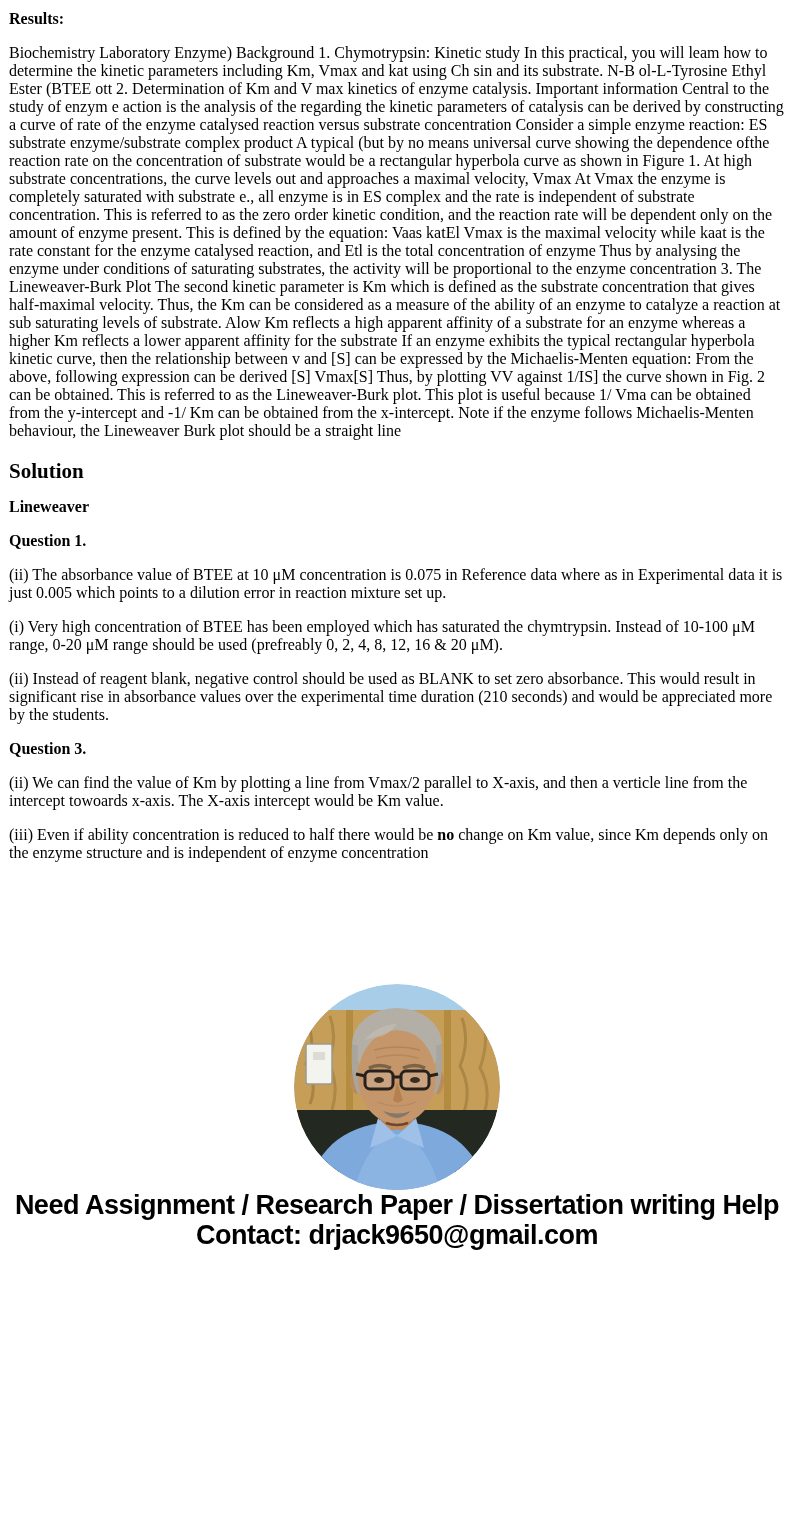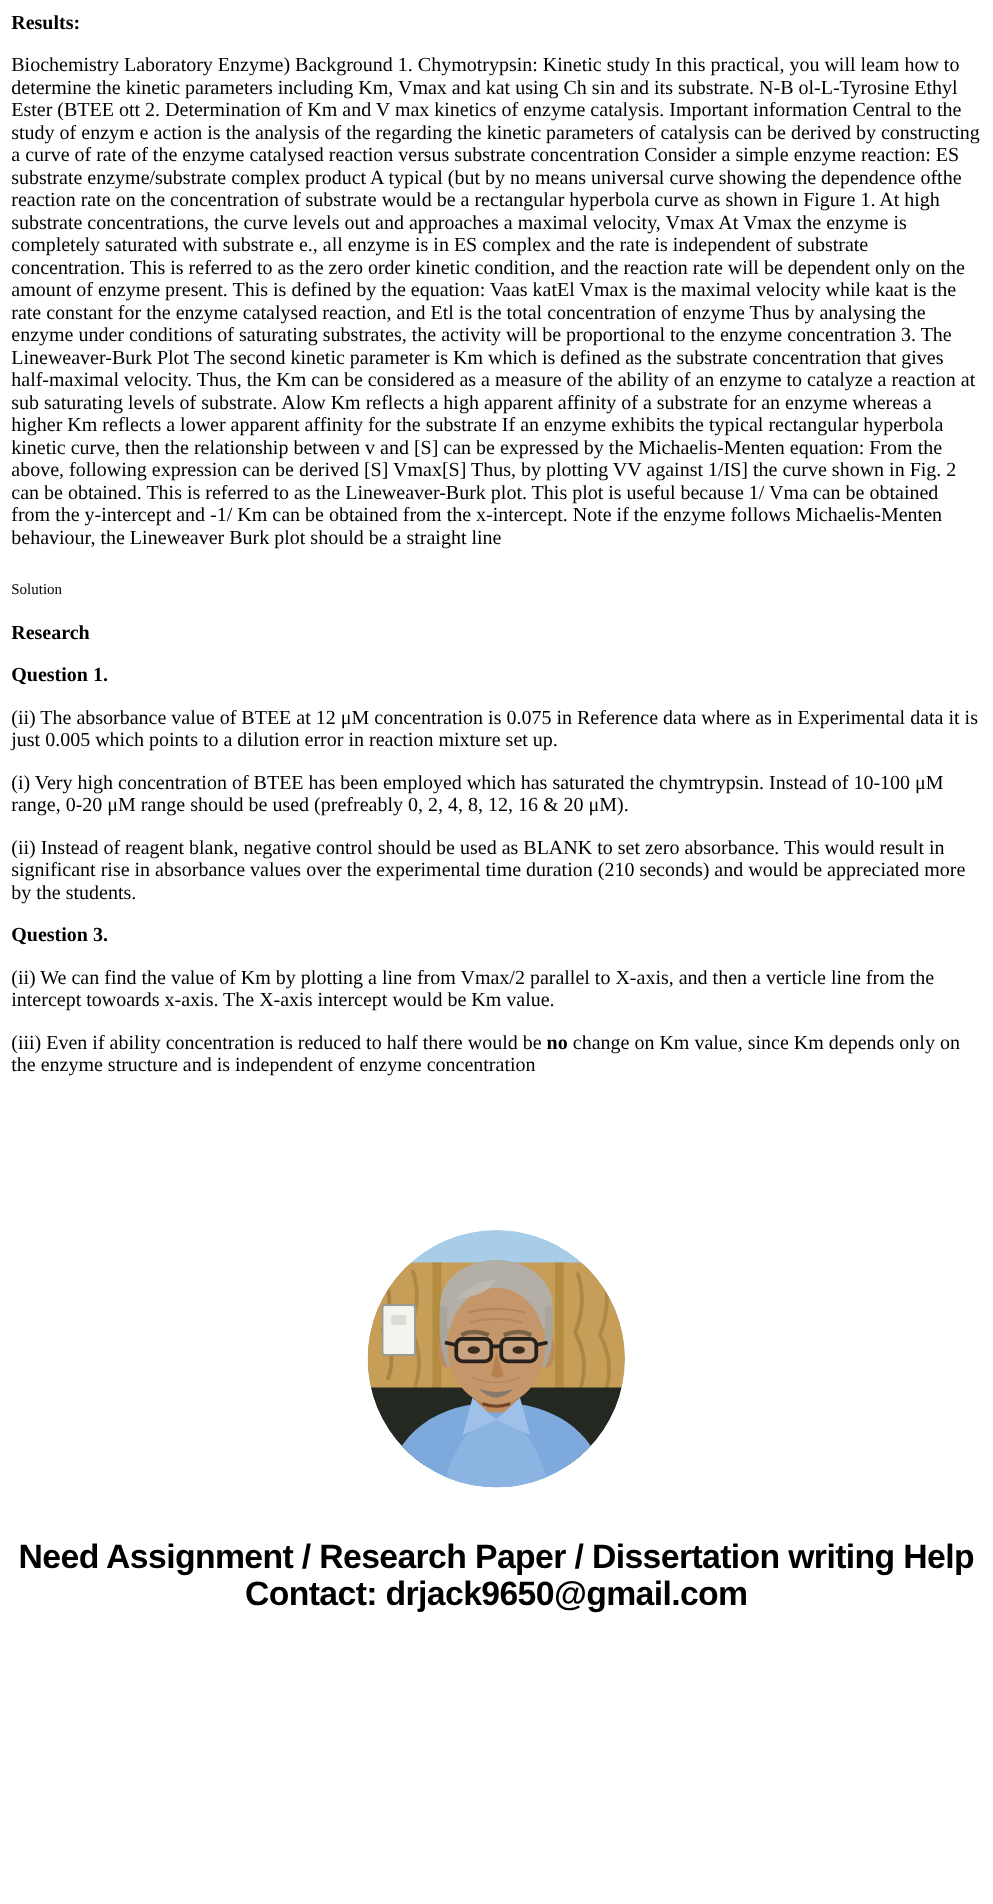--- a/index.html
+++ b/index.html
@@ -27,58 +27,57 @@
     line-height: 18px;
   }
   .page > p:first-child {
     margin-top: 0;
   }
   .h-bold {
     font-weight: bold;
   }
   .solution-heading {
     font-family: "Liberation Serif", serif;
-    font-size: 12px;
-    font-weight: normal;
+    font-size: 21px;
+    font-weight: bold;
     line-height: 22px;
     margin: 20px 0 16px 0;
   }
   .avatar-wrap {
     width: 206px;
     height: 206px;
     margin: 122px auto 0 auto;
     border-radius: 50%;
     overflow: hidden;
   }
   .footer {
-    margin-top: 40px;
     text-align: center;
     font-family: "Liberation Sans", sans-serif;
     font-weight: bold;
     font-size: 27px;
     line-height: 30px;
     letter-spacing: -0.5px;
     color: #000000;
   }
 </style>
 </head>
 <body>
 
 <div class="page">
 
   <p class="h-bold">Results:</p>
 
   <p>Biochemistry Laboratory Enzyme) Background 1. Chymotrypsin: Kinetic study In this practical, you will leam how to determine the kinetic parameters including Km, Vmax and kat using Ch sin and its substrate. N-B ol-L-Tyrosine Ethyl Ester (BTEE ott 2. Determination of Km and V max kinetics of enzyme catalysis. Important information Central to the study of enzym e action is the analysis of the regarding the kinetic parameters of catalysis can be derived by constructing a curve of rate of the enzyme catalysed reaction versus substrate concentration Consider a simple enzyme reaction: ES substrate enzyme/substrate complex product A typical (but by no means universal curve showing the dependence ofthe reaction rate on the concentration of substrate would be a rectangular hyperbola curve as shown in Figure 1. At high substrate concentrations, the curve levels out and approaches a maximal velocity, Vmax At Vmax the enzyme is completely saturated with substrate e., all enzyme is in ES complex and the rate is independent of substrate concentration. This is referred to as the zero order kinetic condition, and the reaction rate will be dependent only on the amount of enzyme present. This is defined by the equation: Vaas katEl Vmax is the maximal velocity while kaat is the rate constant for the enzyme catalysed reaction, and Etl is the total concentration of enzyme Thus by analysing the enzyme under conditions of saturating substrates, the activity will be proportional to the enzyme concentration 3. The Lineweaver-Burk Plot The second kinetic parameter is Km which is defined as the substrate concentration that gives half-maximal velocity. Thus, the Km can be considered as a measure of the ability of an enzyme to catalyze a reaction at sub saturating levels of substrate. Alow Km reflects a high apparent affinity of a substrate for an enzyme whereas a higher Km reflects a lower apparent affinity for the substrate If an enzyme exhibits the typical rectangular hyperbola kinetic curve, then the relationship between v and [S] can be expressed by the Michaelis-Menten equation: From the above, following expression can be derived [S] Vmax[S] Thus, by plotting VV against 1/IS] the curve shown in Fig. 2 can be obtained. This is referred to as the Lineweaver-Burk plot. This plot is useful because 1/ Vma can be obtained from the y-intercept and -1/ Km can be obtained from the x-intercept. Note if the enzyme follows Michaelis-Menten behaviour, the Lineweaver Burk plot should be a straight line</p>
 
   <h2 class="solution-heading">Solution</h2>
 
-  <p class="h-bold">Research</p>
+  <p class="h-bold">Lineweaver</p>
 
   <p class="h-bold">Question 1.</p>
-  <p>(ii) The absorbance value of BTEE at 12 μM concentration is 0.075 in Reference data where as in Experimental data it is just 0.005 which points to a dilution error in reaction mixture set up.</p>
+  <p>(ii) The absorbance value of BTEE at 10 μM concentration is 0.075 in Reference data where as in Experimental data it is just 0.005 which points to a dilution error in reaction mixture set up.</p>
 
   <p>(i) Very high concentration of BTEE has been employed which has saturated the chymtrypsin. Instead of 10-100 μM range, 0-20 μM range should be used (prefreably 0, 2, 4, 8, 12, 16 &amp; 20 μM).</p>
   <p>(ii) Instead of reagent blank, negative control should be used as BLANK to set zero absorbance. This would result in significant rise in absorbance values over the experimental time duration (210 seconds) and would be appreciated more by the students.</p>
 
   <p class="h-bold">Question 3.</p>
   <p>(ii) We can find the value of Km by plotting a line from Vmax/2 parallel to X-axis, and then a verticle line from the intercept towoards x-axis. The X-axis intercept would be Km value.</p>
   <p><span>(iii) Even if ability concentration is reduced to half there would be </span><span class="h-bold">no</span><span> change on Km value, since Km depends only on the enzyme structure and is independent of enzyme concentration</span></p>
 
   <div class="avatar-wrap">
     <svg width="206" height="206" viewBox="0 0 206 206">

